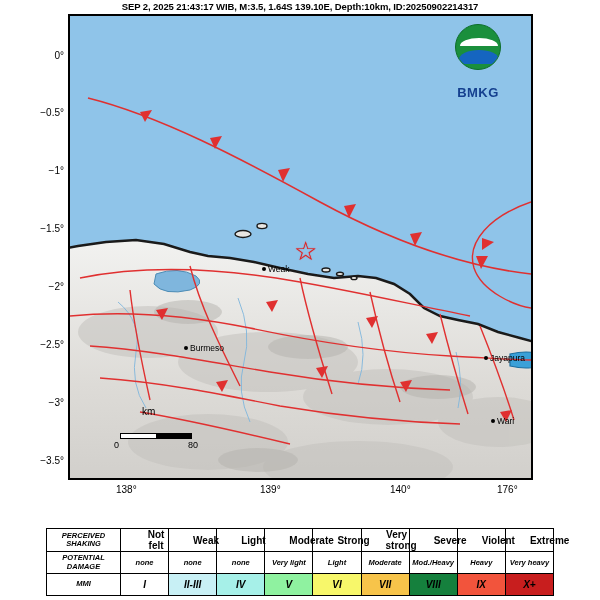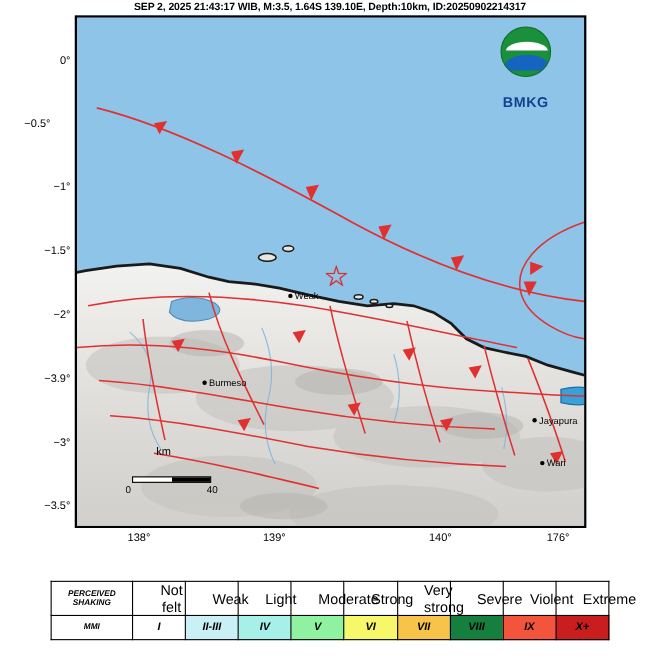--- a/index.html
+++ b/index.html
@@ -176,41 +176,41 @@
     color: #000;
   }
   .shake-table .rowhdr {
     font-size: 7.5px;
     font-weight: bold;
     width: 74px;
     line-height: 1.1;
     font-style: italic;
   }
   .shake-table .dmg { font-style: italic; font-weight: bold; font-size: 7.5px;}
-  .shake-table .perc { font-weight: normal; font-size: 13px; padding-left: 24px;}
+  .shake-table .perc { font-weight: bold; font-size: 10px; padding-left: 24px;}
   .shake-table .mmi { font-weight: bold; font-style: italic; font-size: 10px; }
 </style>
 </head>
 <body>
 
 <div id="page">
 
   <div class="header">SEP 2, 2025 21:43:17 WIB, M:3.5, 1.64S 139.10E, Depth:10km, ID:20250902214317</div>
 
   <div class="lat-label" style="top:50px;">0°</div>
-  <div class="lat-label" style="top:107px;text-align:center;">−0.5°</div>
+  <div class="lat-label" style="top:107px;">−0.5°</div>
   <div class="lat-label" style="top:165px;">−1°</div>
   <div class="lat-label" style="top:223px;">−1.5°</div>
   <div class="lat-label" style="top:281px;">−2°</div>
-  <div class="lat-label" style="top:339px;">−3.9°</div>
+  <div class="lat-label" style="top:339px;">−2.5°</div>
   <div class="lat-label" style="top:397px;">−3°</div>
   <div class="lat-label" style="top:455px;">−3.5°</div>
 
   <div class="lon-label" style="left:116px;">138°</div>
-  <div class="lon-label" style="left:239px;">139°</div>
+  <div class="lon-label" style="left:260px;">139°</div>
   <div class="lon-label" style="left:390px;">140°</div>
   <div class="lon-label" style="left:497px;">176°</div>
 
   <div class="map-frame">
     <div class="ocean"></div>
 
     <svg class="land" viewBox="0 0 500 290">
       <defs>
         <linearGradient id="terr" x1="0" y1="0" x2="0" y2="1">
           <stop offset="0%" stop-color="#f2f2f0"></stop>
@@ -295,61 +295,73 @@
     </svg>
 
     <div class="epicenter" style="left:224px; top:222px;">☆</div>
 
     <div class="city" style="left:192px; top:248px;">
       <span class="dot"></span><span>Weak</span>
     </div>
     <div class="city" style="left:114px; top:327px;">
       <span class="dot"></span><span>Burmeso</span>
     </div>
-    <div class="city" style="left:414px; top:337px;margin-top:24px;">
+    <div class="city" style="left:414px; top:337px;">
       <span class="dot"></span><span>Jayapura</span>
     </div>
     <div class="city" style="left:421px; top:400px;">
       <span class="dot"></span><span>Wari</span>
     </div>
 
     <div class="bmkg-logo">
       <div class="bmkg-disc">
         <div class="wave1"></div>
           <div class="wave2"></div>
       </div>
       <div class="bmkg-text">BMKG</div>
     </div>
 
     <div class="scalebar">
       <div class="km">km</div>
       <div class="bar"></div>
       <div class="ticks">
         <span>0</span>
-        <span>40</span>
+        <span>80</span>
       </div>
     </div>
   </div>
 
 
   <table class="shake-table">
     <tbody>
         <tr>
       <td class="rowhdr">PERCEIVED SHAKING</td>
       <td class="perc">Not felt</td>
       <td class="perc">Weak</td>
       <td class="perc">Light</td>
       <td class="perc">Moderate</td>
       <td class="perc">Strong</td>
       <td class="perc">Very strong</td>
       <td class="perc">Severe</td>
       <td class="perc">Violent</td>
       <td class="perc">Extreme</td>
     </tr>
     <tr>
+      <td class="rowhdr">POTENTIAL DAMAGE</td>
+      <td class="dmg">none</td>
+      <td class="dmg">none</td>
+      <td class="dmg">none</td>
+      <td class="dmg">Very light</td>
+      <td class="dmg">Light</td>
+      <td class="dmg">Moderate</td>
+      <td class="dmg">Mod./Heavy</td>
+      <td class="dmg">Heavy</td>
+      <td class="dmg">Very heavy</td>
+    </tr>
+    <tr>
       <td class="rowhdr">MMI</td>
       <td class="mmi" style="background:#ffffff">I</td>
       <td class="mmi" style="background:#c8f0f5">II-III</td>
       <td class="mmi" style="background:#a6f0e8">IV</td>
       <td class="mmi" style="background:#8ff2a0">V</td>
       <td class="mmi" style="background:#f7f76a">VI</td>
       <td class="mmi" style="background:#f7c44a">VII</td>
       <td class="mmi" style="background:#15803d">VIII</td>
       <td class="mmi" style="background:#f2543c">IX</td>
       <td class="mmi" style="background:#c81e1e">X+</td>

